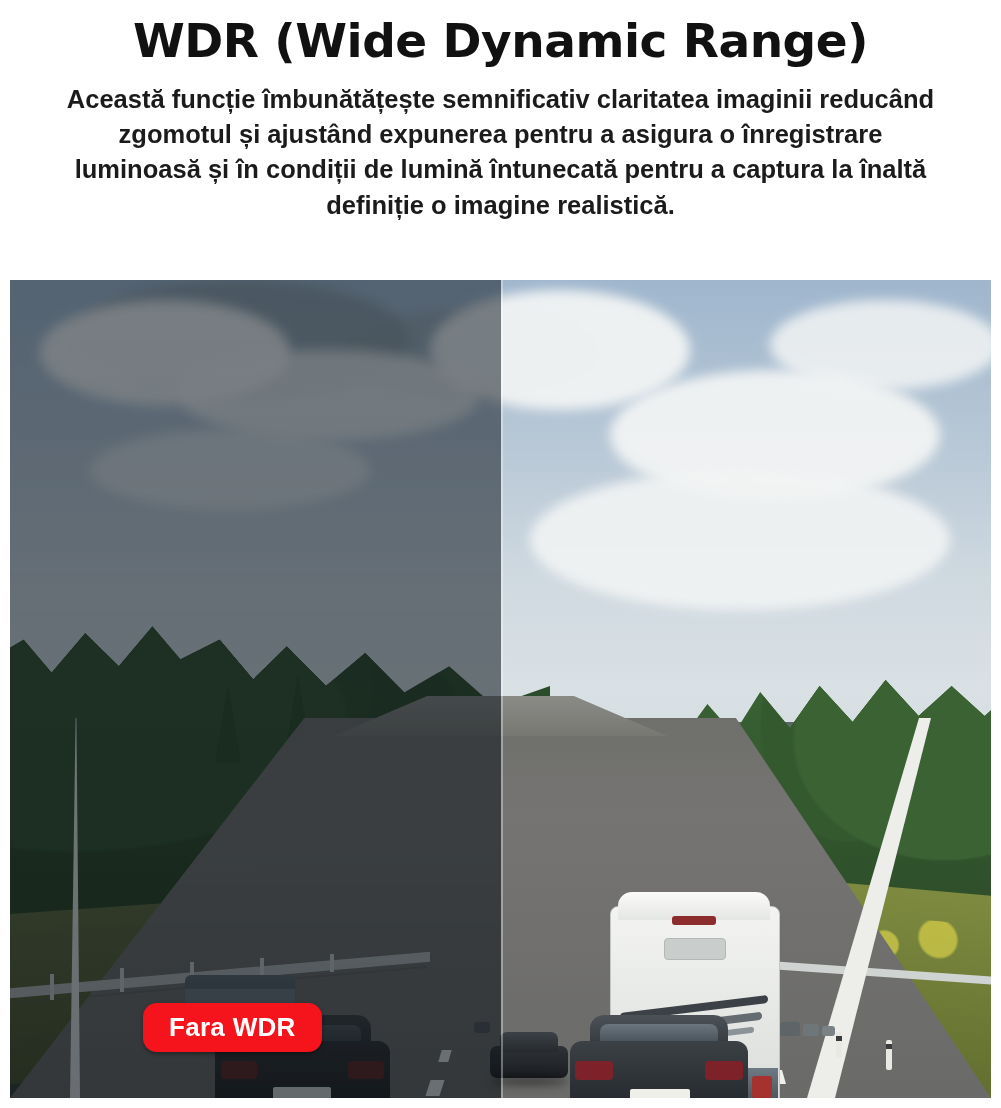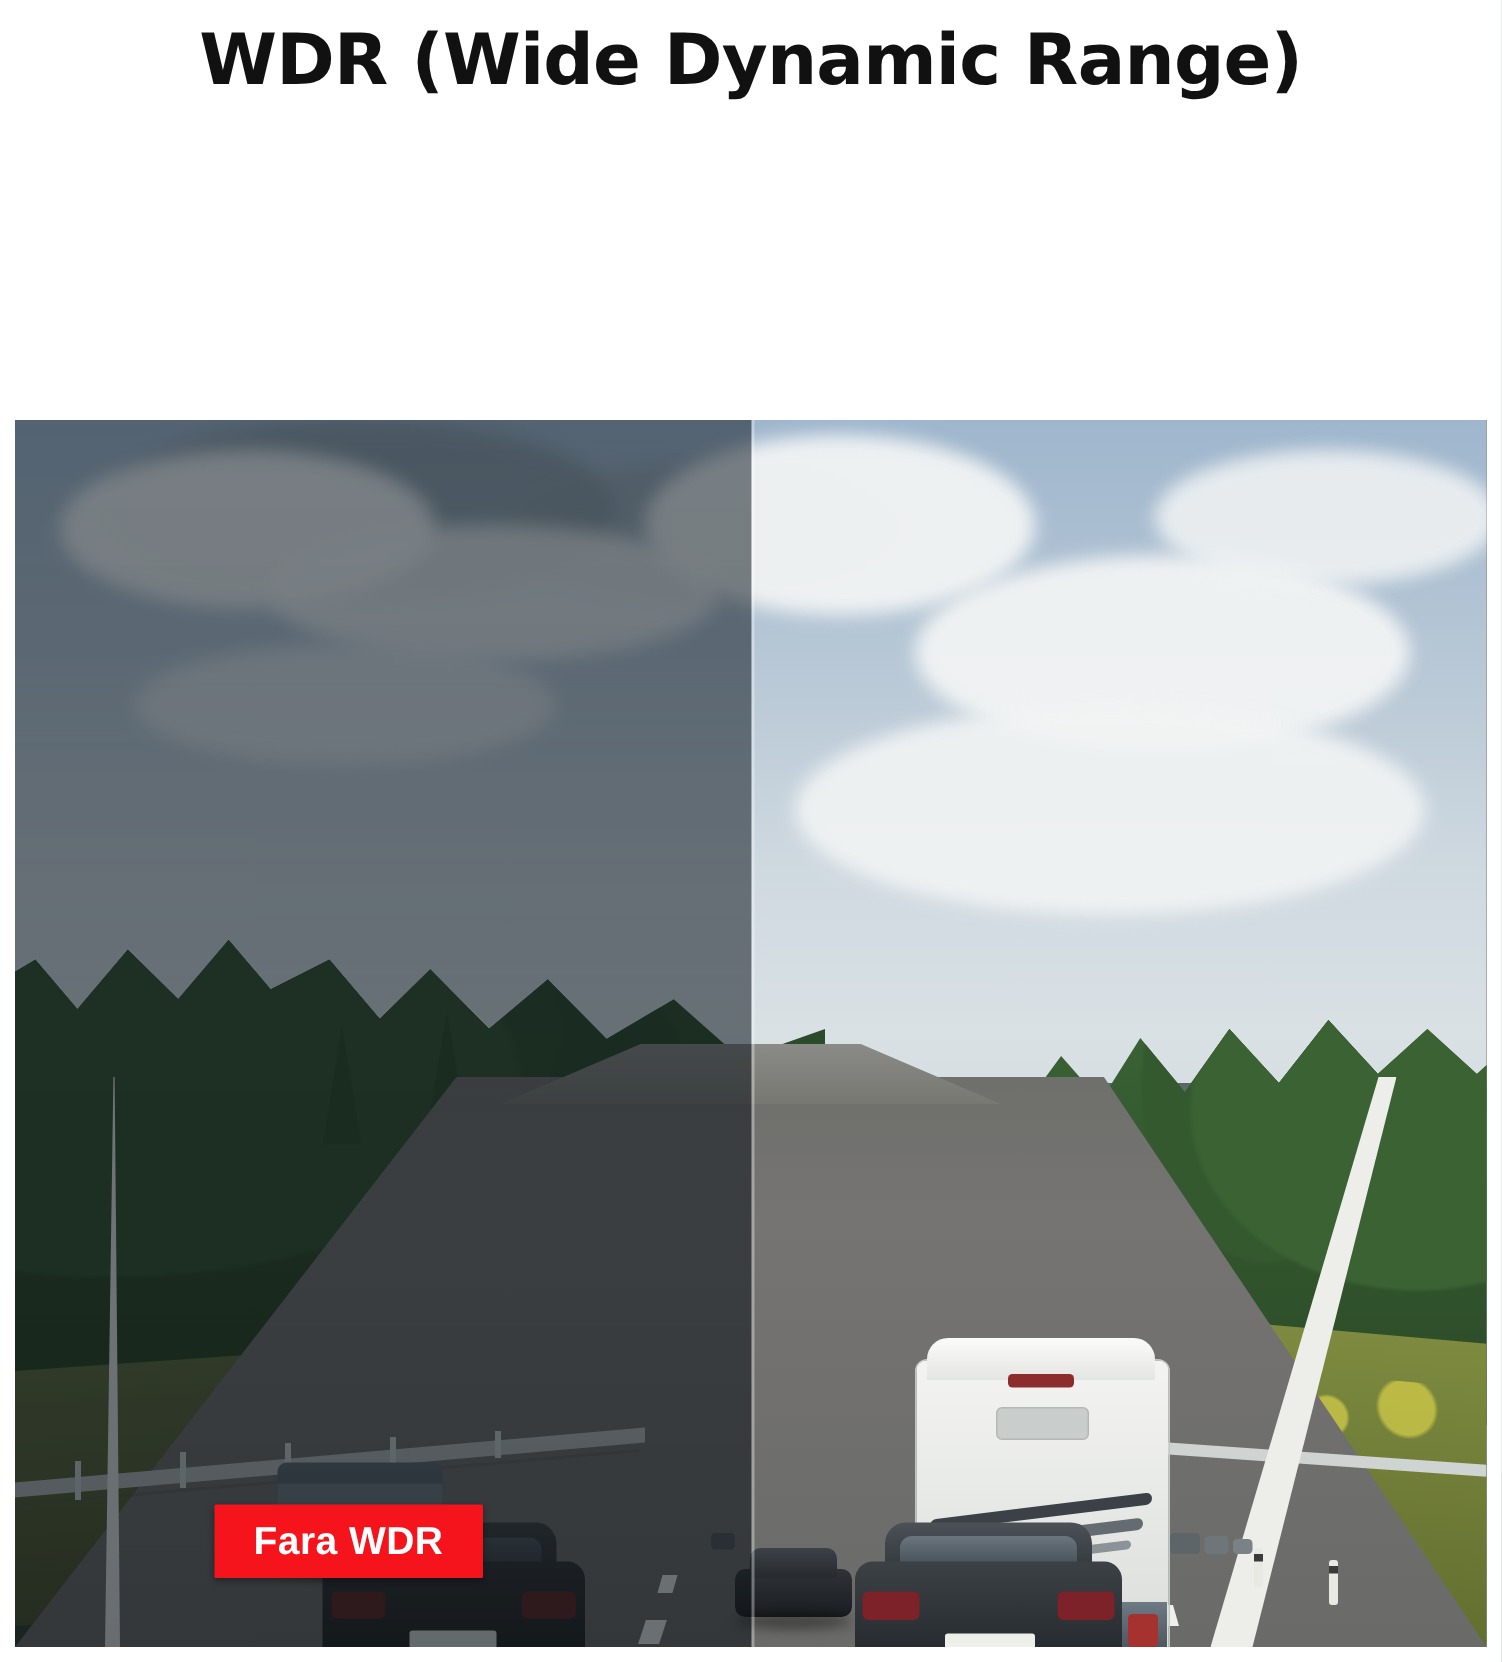--- a/index.html
+++ b/index.html
@@ -465,34 +465,35 @@
   .label {
     position: absolute;
     bottom: 46px;
     background: #f5141b;
     color: #ffffff;
     font-family: "Liberation Sans", sans-serif;
     font-weight: 800;
     font-size: 26px;
     letter-spacing: .3px;
     padding: 9px 26px;
-    border-radius: 1px;
+    border-radius: 14px;
     box-shadow: 0 2px 4px rgba(0,0,0,.35);
     white-space: nowrap;
   }
   .label.left  { left: 133px; }
   .label.right { left: 679px; }
 </style>
 </head>
 <body>
 
 <div class="page">
 
   <h1 class="title">WDR (Wide Dynamic Range)</h1>
 
+  <p class="subtitle">Această funcție îmbunătățește semnificativ claritatea imaginii reducând zgomotul și ajustând expunerea pentru a asigura o înregistrare luminoasă și în condiții de lumină întunecată pentru a captura la înaltă definiție o imagine realistică.</p>
 
   <div class="photo-wrap">
     <div class="photo">
 
       <div class="sky"></div>
       <div class="cloud dark1"></div>
       <div class="cloud dark2"></div>
       <div class="cloud c1"></div>
       <div class="cloud c2"></div>
       <div class="cloud c3"></div>

